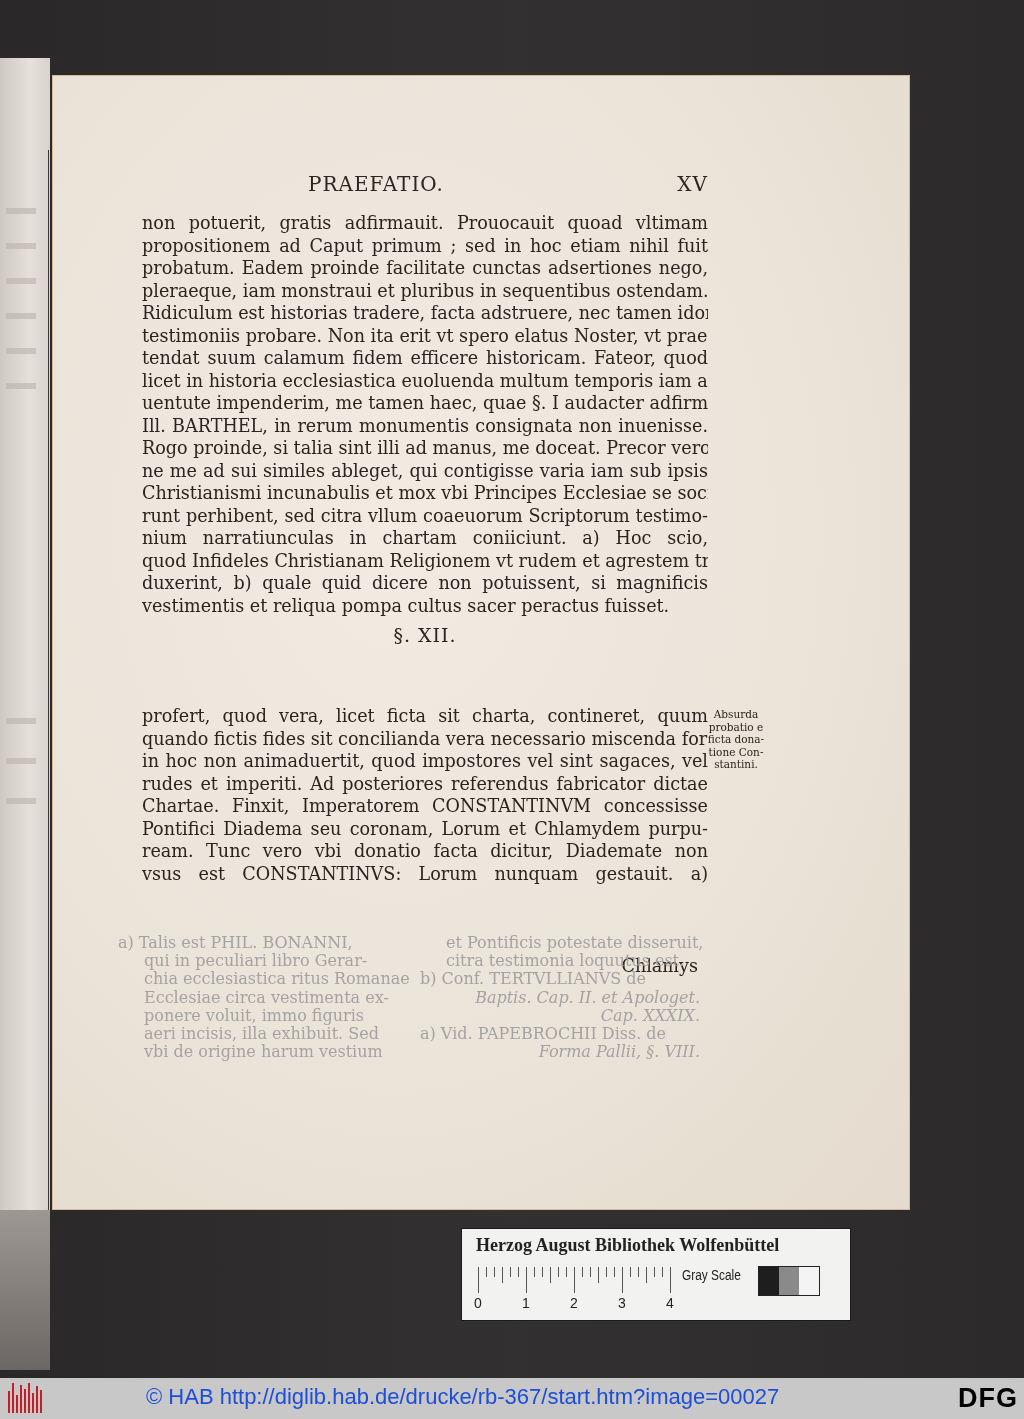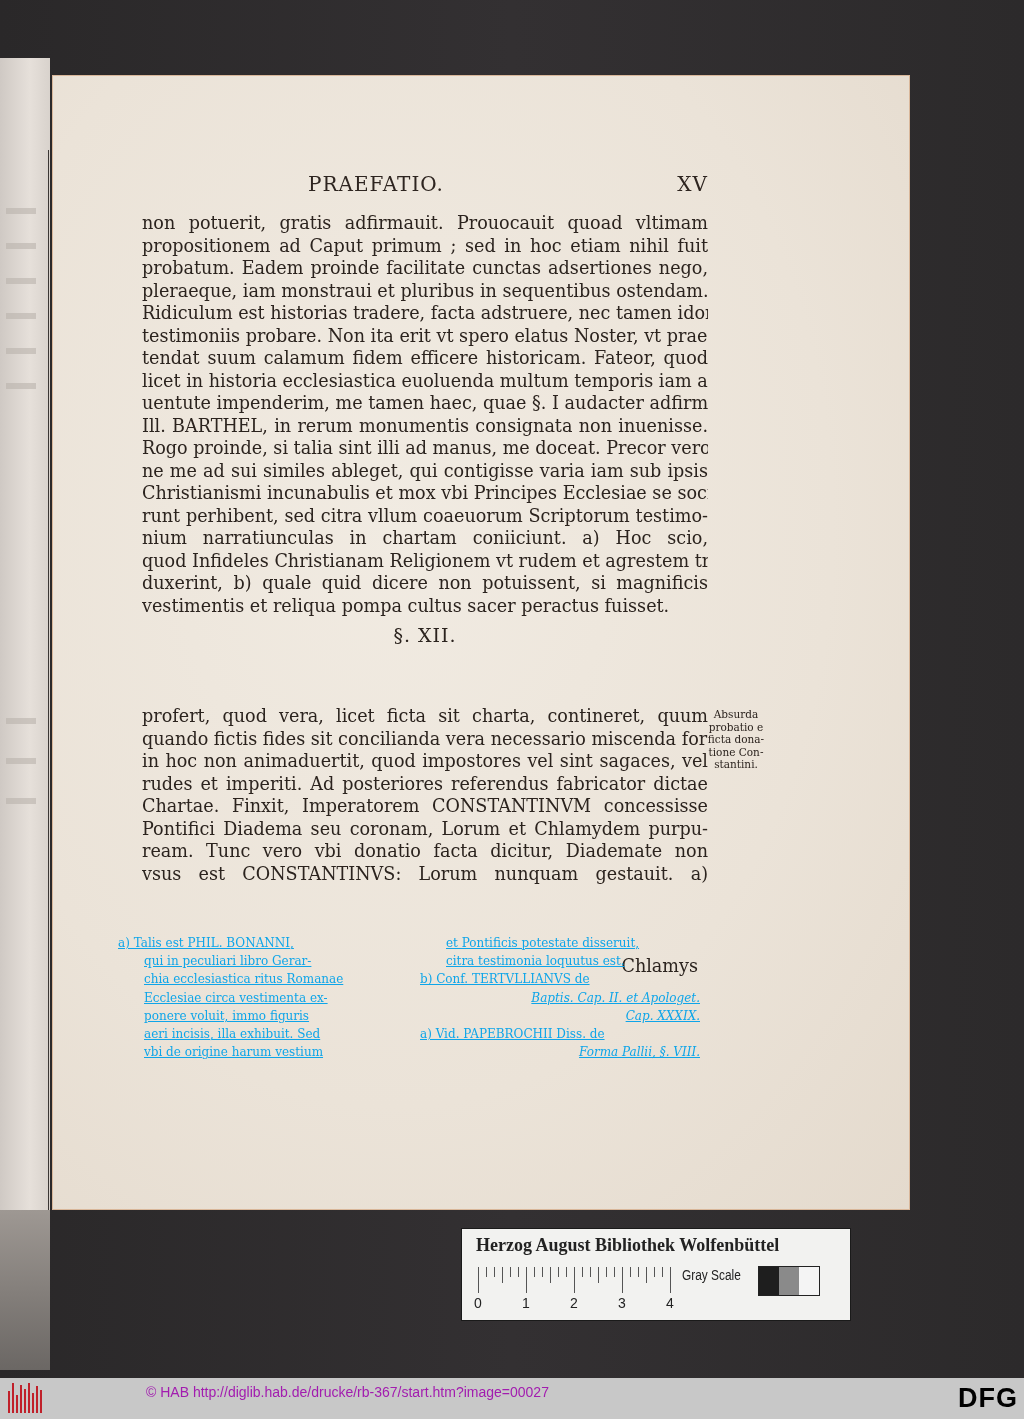--- a/index.html
+++ b/index.html
@@ -54,21 +54,21 @@
   .body-text2 .line.indent { padding-left:42px; }
   .catchword {
     position:absolute; left:142px; top:912px; width:556px; text-align:right;
     font-size:17.6px; color:#2b231e;margin-top:44px;
   }
   .marginal {
     position:absolute; left:704px; top:708px; width:64px;
     font-size:10.5px; line-height:12.5px; color:#2b231e;text-align:center;
   }
   .footnotes {
-    position:absolute; top:934px; font-size:12px; line-height:18.2px; color:#0ea5e9;text-decoration:underline;
+    position:absolute; top:934px; font-size:16px; line-height:18.2px; color:#a3a3a3;
   }
   .fn-left { left:118px; width:284px; }
   .fn-right { left:420px; width:280px; }
   .fn-line { display:block; white-space:nowrap; }
   .fn-line.hang { padding-left:26px; }
   .it { font-style:italic;text-align:right; }
 
   
   .lib-label {
     position:absolute; left:462px; top:1229px; width:388px; height:91px;
@@ -92,21 +92,21 @@
   .gray-scale span { flex:1; }
 
   
   .footer {
     position:absolute; left:0; top:1378px; width:1024px; height:41px; background:#c8c8c8;
   }
   .hab-logo { position:absolute; left:6px; top:5px; width:40px; height:30px; }
   .hab-logo i { position:absolute; bottom:0; width:2px; background:#c0202a; }
   .footer-text {
     position:absolute; left:146px; top:6px;
-    font-family:"Liberation Sans", sans-serif; font-size:14px; color:#a21caf; white-space:nowrap;
+    font-family:"Liberation Sans", sans-serif; font-size:22px; color:#1d4ed8; white-space:nowrap;
   }
   .dfg-logo {
     position:absolute; right:6px; top:5px;
     font-family:"Liberation Sans", sans-serif; font-weight:bold; font-size:27px; color:#000000; letter-spacing:1px;
   }
 </style>
 </head>
 <body>
 
 <div class="backdrop"></div>

